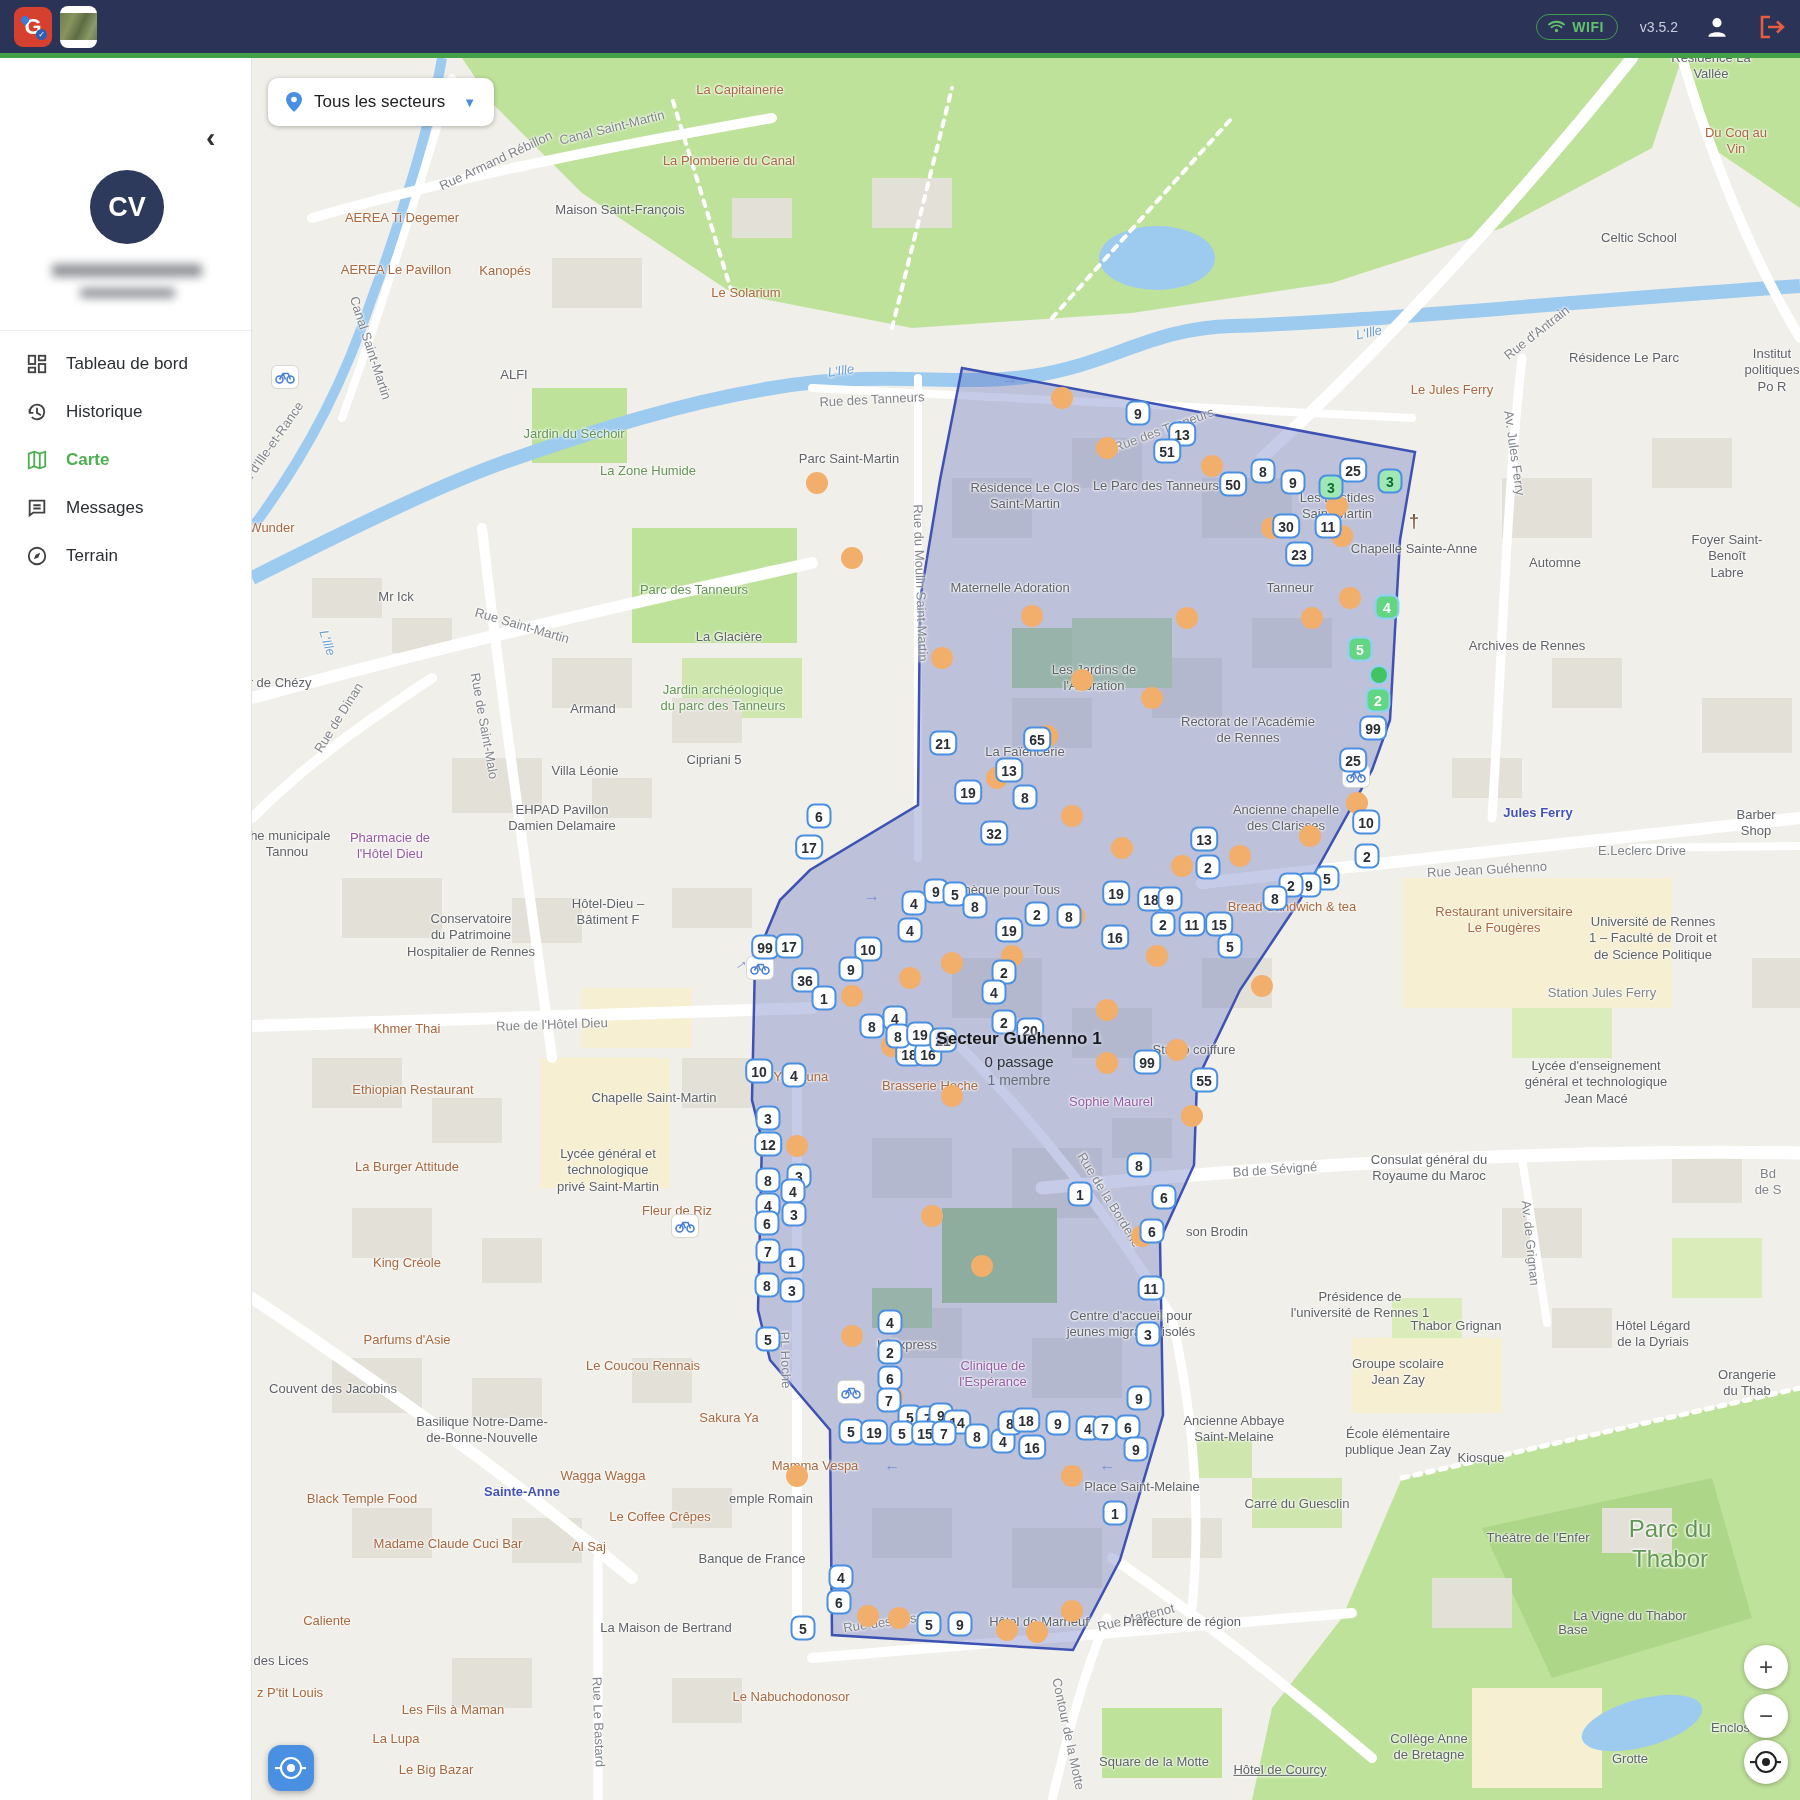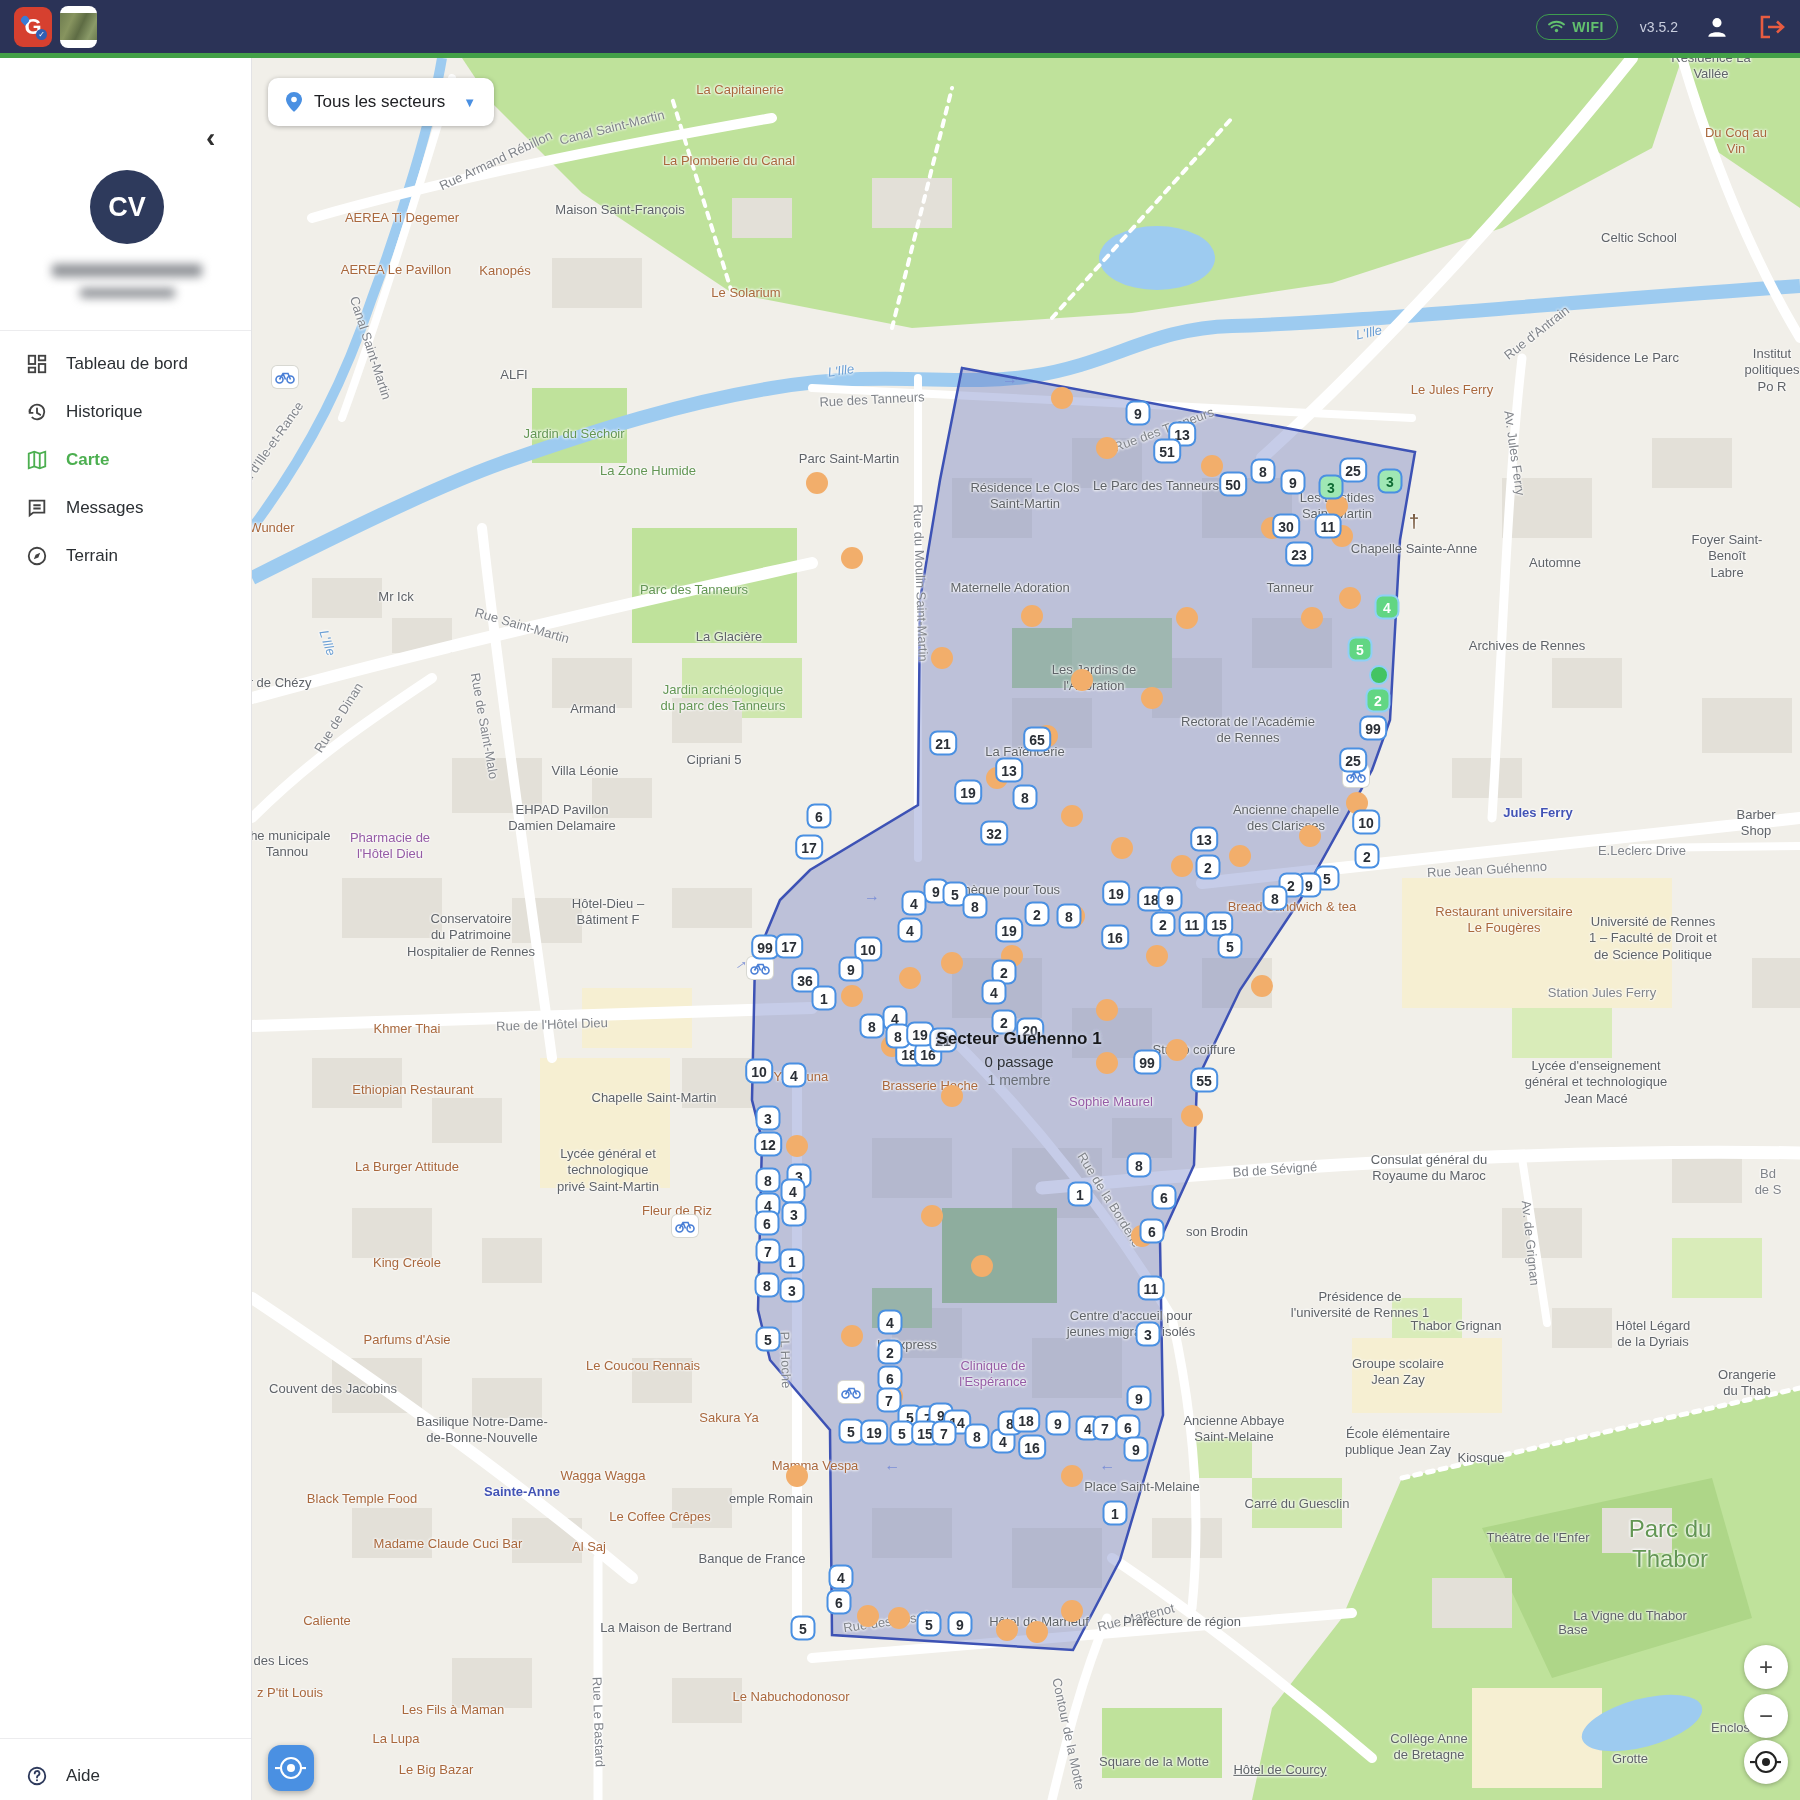--- a/index.html
+++ b/index.html
@@ -186,31 +186,20 @@
     </div>
     <div class="menu-item">
       <svg width="22" height="22" viewBox="0 0 24 24" fill="none" stroke="#424242" stroke-width="2">
         <circle cx="12" cy="12" r="9"></circle>
           <path d="M15.5 8.5 L13.5 13.5 L8.5 15.5 L10.5 10.5 Z" fill="#424242" stroke="none"></path>
       </svg>
       <span>Terrain</span>
     </div>
   </div>
 
-  <div id="help-item">
-    <div class="sb-divider" style="top:0"></div>
-    <div class="menu-item" style="margin-top:14px">
-      <svg width="22" height="22" viewBox="0 0 24 24" fill="none" stroke="#2e3a5c" stroke-width="2">
-        <circle cx="12" cy="12" r="9"></circle>
-        <path d="M9.5 9.2 a2.6 2.6 0 1 1 3.6 2.4 c-.9.4-1.1 1-1.1 1.9" stroke-linecap="round"></path>
-        <circle cx="12" cy="16.6" r="1.1" fill="#2e3a5c" stroke="none"></circle>
-      </svg>
-      <span>Aide</span>
-    </div>
-  </div>
 </nav>
 
 <div id="map">
   <svg id="basemap" width="1548" height="1742" viewBox="0 0 1548 1742">
     <rect width="1548" height="1742" fill="#f1efe9"></rect>
 
     <path d="M210,0 L1430,0 L1400,90 L1250,170 L1080,225 L880,255 L660,270 L480,235 L330,135 L240,45 Z" fill="#bfe29b"></path>
     <path d="M1430,0 L1548,0 L1548,150 L1460,90 Z" fill="#bfe29b"></path>
 
     <rect x="280" y="330" width="95" height="75" fill="#bfe29b"></rect>

